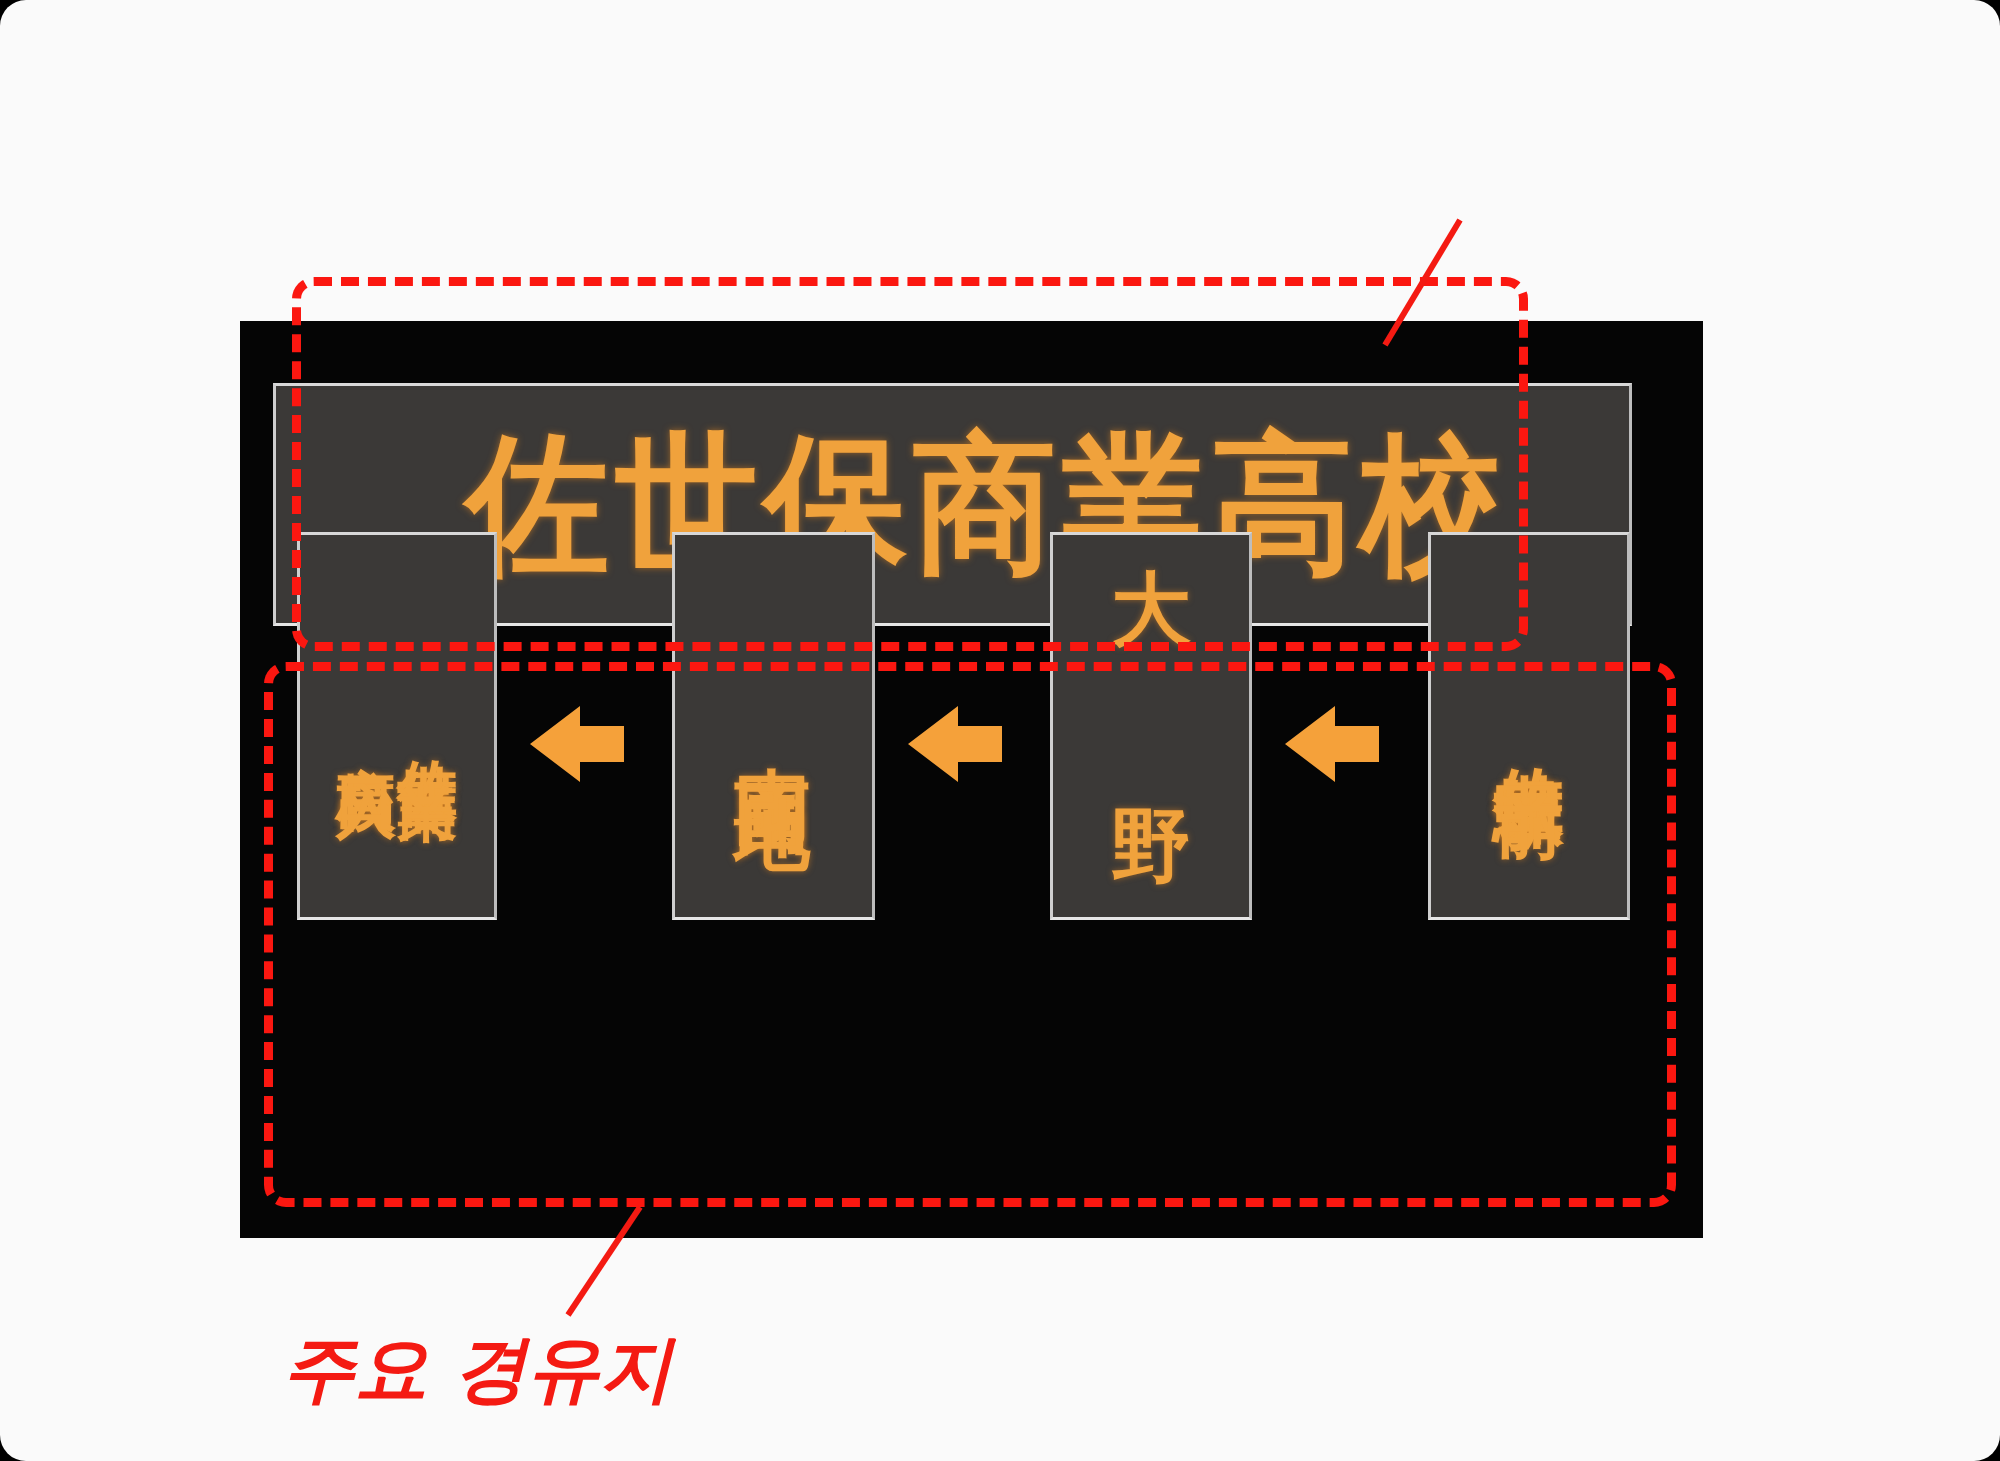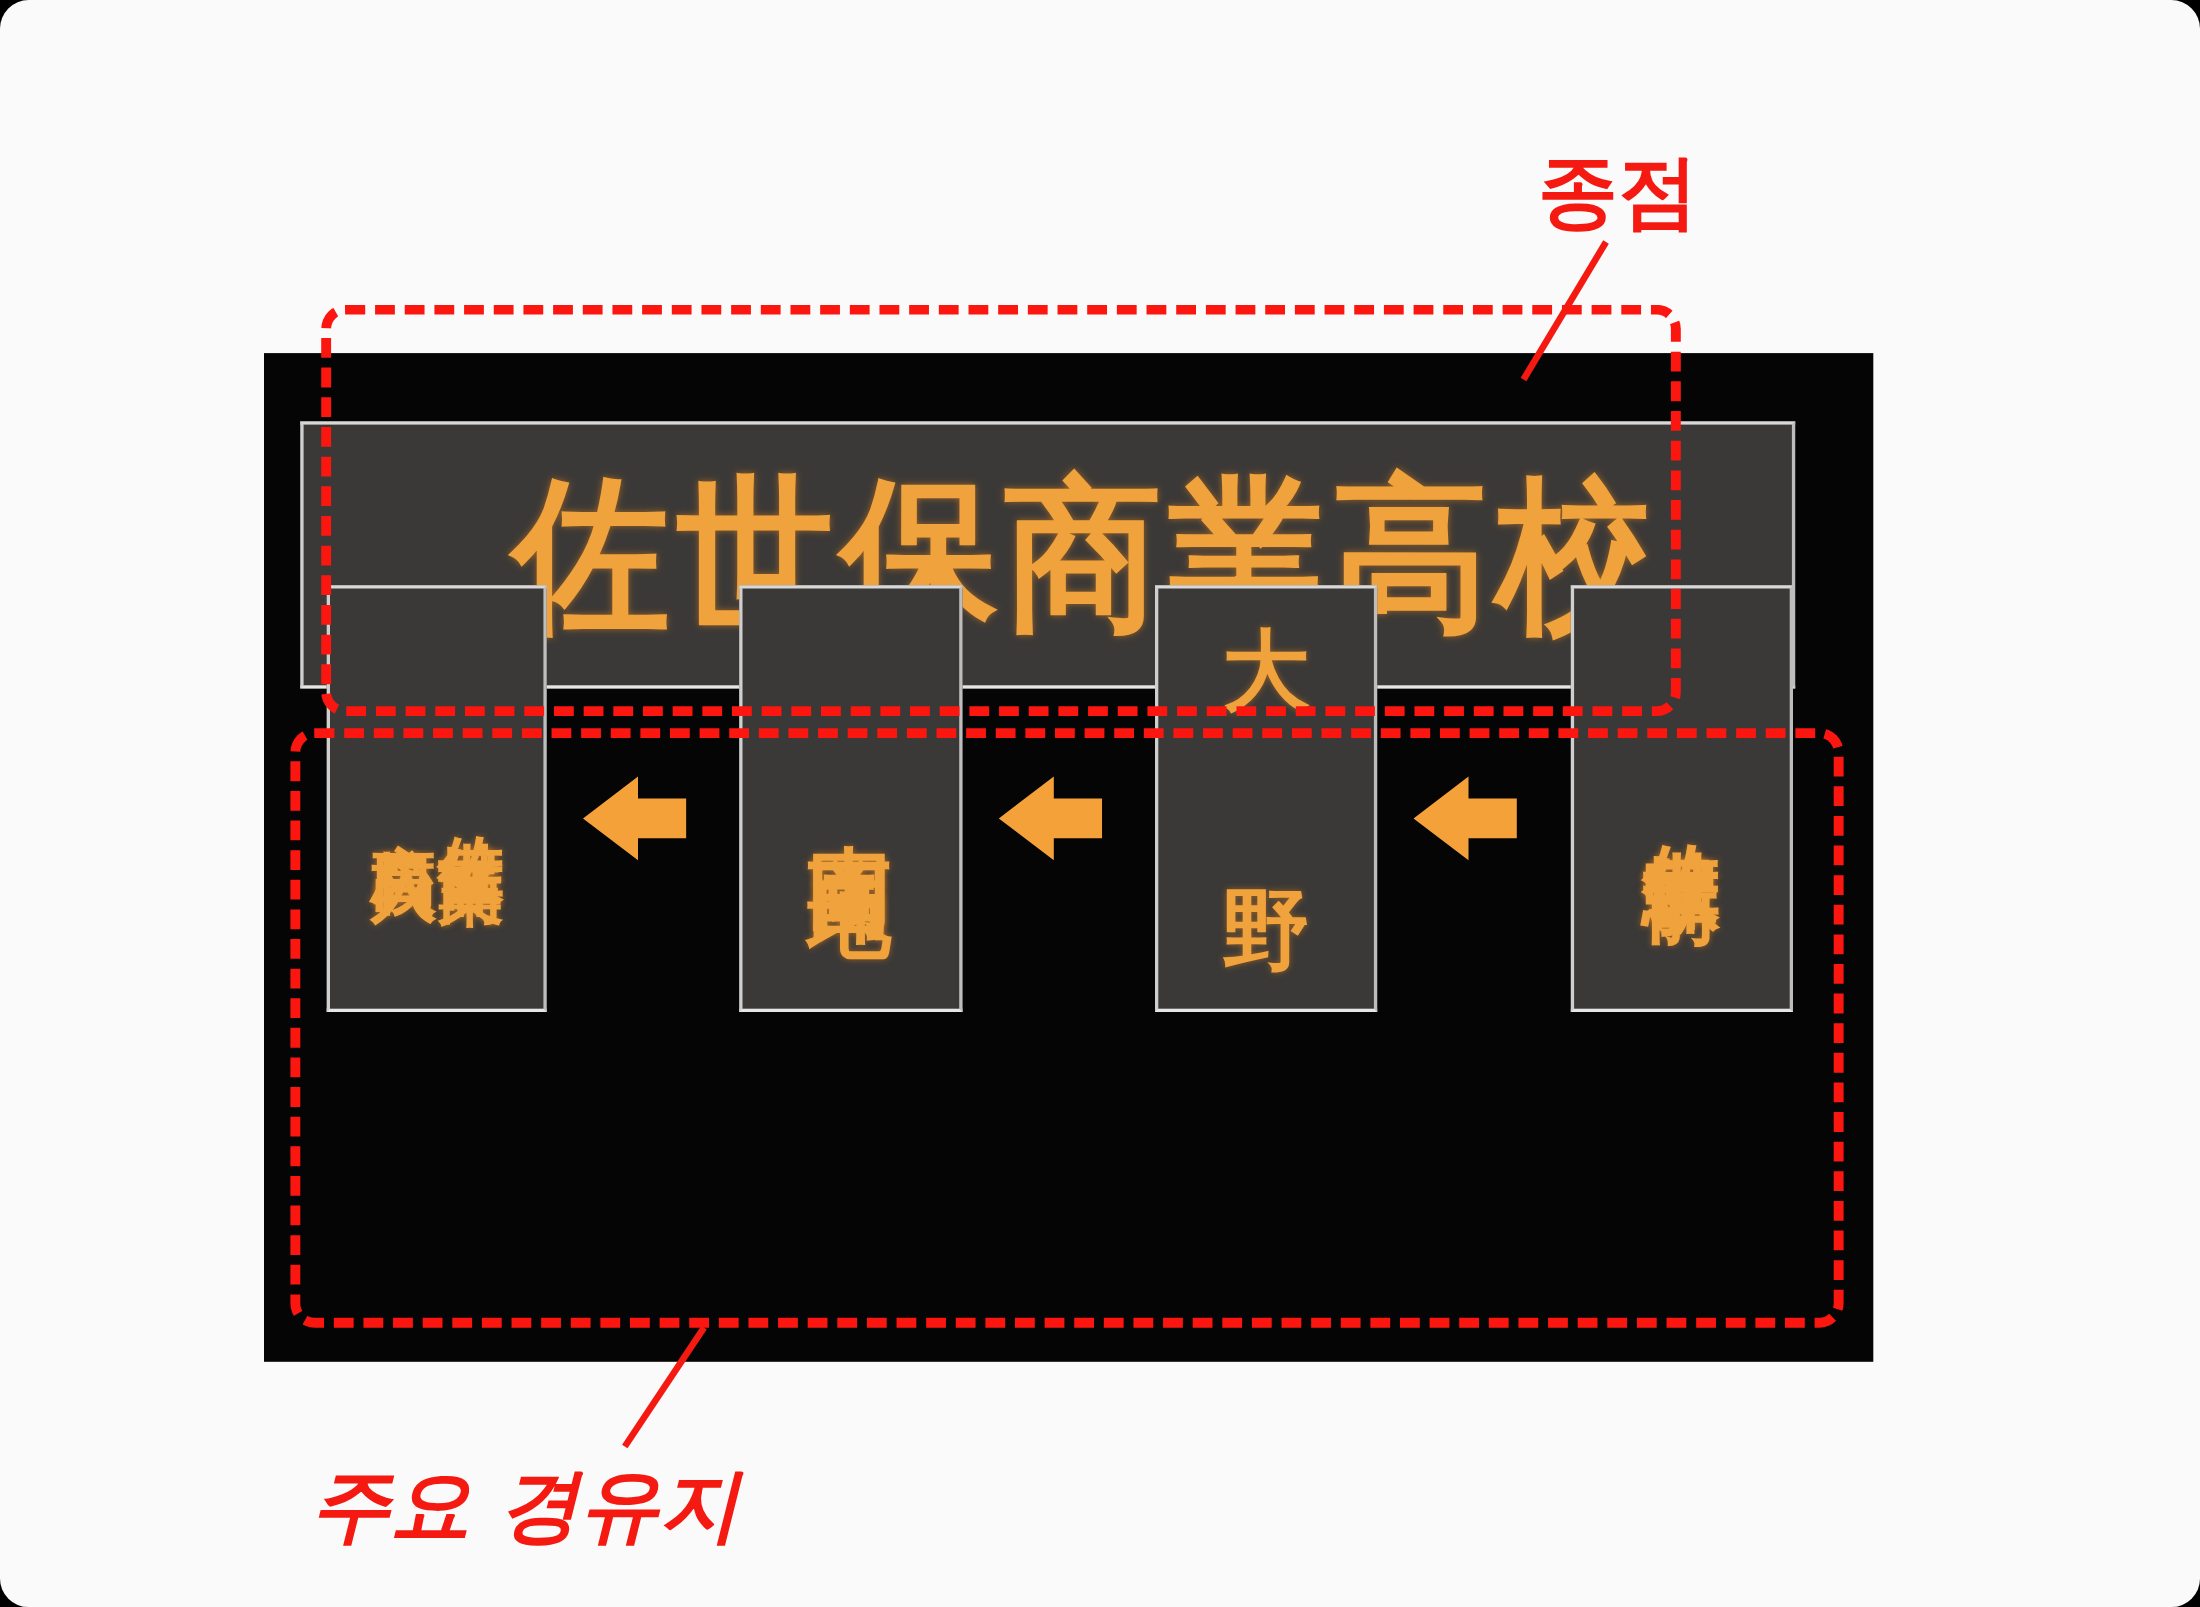--- a/index.html
+++ b/index.html
@@ -228,17 +228,16 @@
   </div>
 
   <div class="hl-box" id="hl-terminus"></div>
   <div class="hl-box" id="hl-via"></div>
 
   <svg id="leaders">
     <line x1="1460" y1="220" x2="1385" y2="345" stroke="#f41a12" stroke-width="6"></line>
     <line x1="640" y1="1207" x2="568" y2="1315" stroke="#f41a12" stroke-width="6"></line>
   </svg>
 
-  <div class="callout" id="callout-terminus">종점</div>
 
   <div class="callout" id="callout-via">주요 경유지</div>
 
 </div>
 
 </body></html>

